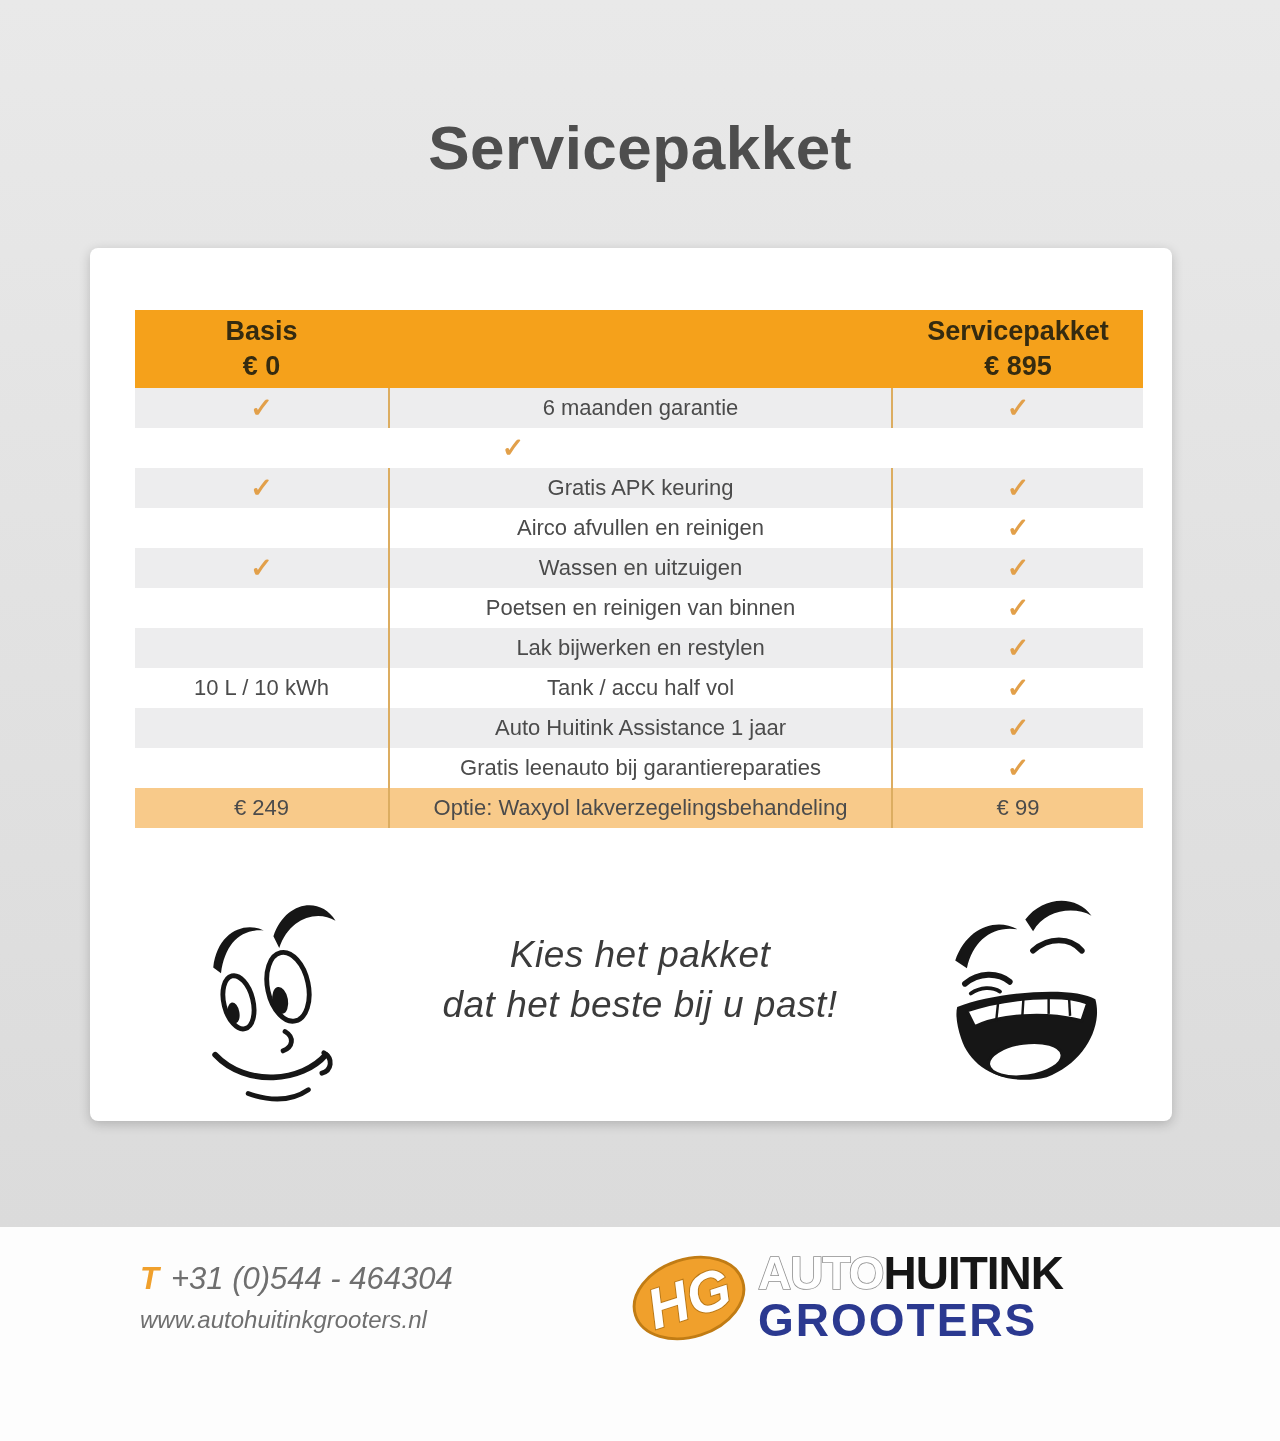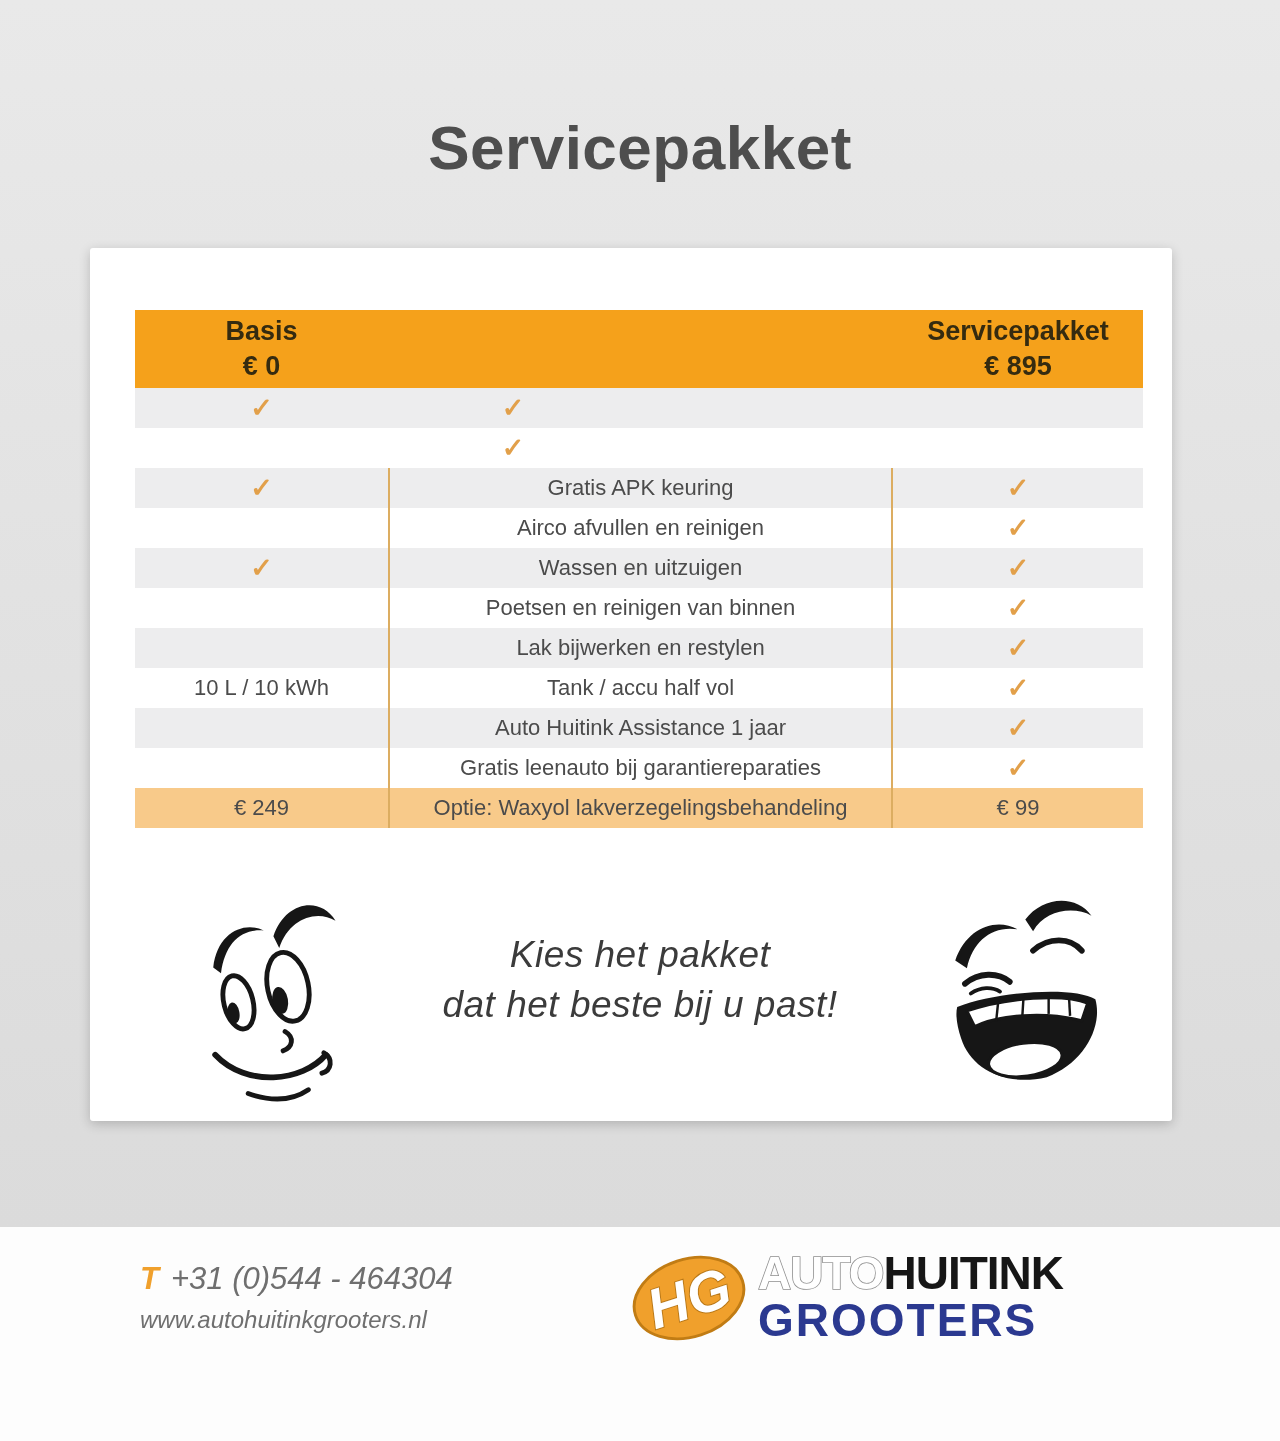--- a/index.html
+++ b/index.html
@@ -11,21 +11,21 @@
   .bg-gray {
     position:absolute; left:0; top:0; width:1280px; height:1227px;
     background:linear-gradient(180deg,#E9E9E9 0%, #E1E1E1 55%, #DBDBDB 100%);
   }
   .page-title {
     position:absolute; left:0; top:112px; width:1280px; text-align:center;
     font-size:62px; font-weight:bold; color:#4E4E4E; letter-spacing:0.5px;
   }
   .card {
     position:absolute; left:90px; top:248px; width:1082px; height:873px;
-    background:#ffffff; border-radius:3px;
+    background:#ffffff; border-radius:8px;
     box-shadow:0 3px 12px rgba(0,0,0,0.20);
   }
   .table { position:absolute; left:45px; top:62px; width:1008px; }
   .thead { display:flex; height:78px; background:#F5A11B; align-items:center; }
   .th { text-align:center; font-weight:bold; font-size:27px; color:#352B10; line-height:1.3; }
   .th.basis { width:253px; }
   .th.mid { flex:1; }
   .th.service { width:250px; }
   .t-row { display:flex; height:40px; align-items:stretch; font-size:22px; color:#4B4B4B; }
   .t-row.shade { background:#EDEDEE; }
@@ -70,20 +70,21 @@
         </div>
         <div class="th mid"></div>
         <div class="th service">
           <div>Servicepakket</div>
           <div>€ 895</div>
         </div>
       </div>
       <div class="tbody">
   <div class="t-row shade">
     <span class="cell basis check">✓</span>
+    <span class="cell feature">6 maanden garantie</span>
     <span class="cell service check">✓</span>
   </div>
 
   <div class="t-row">
     <span class="cell basis"></span>
     <span class="cell service check">✓</span>
   </div>
 
   <div class="t-row shade">
     <span class="cell basis check">✓</span>

